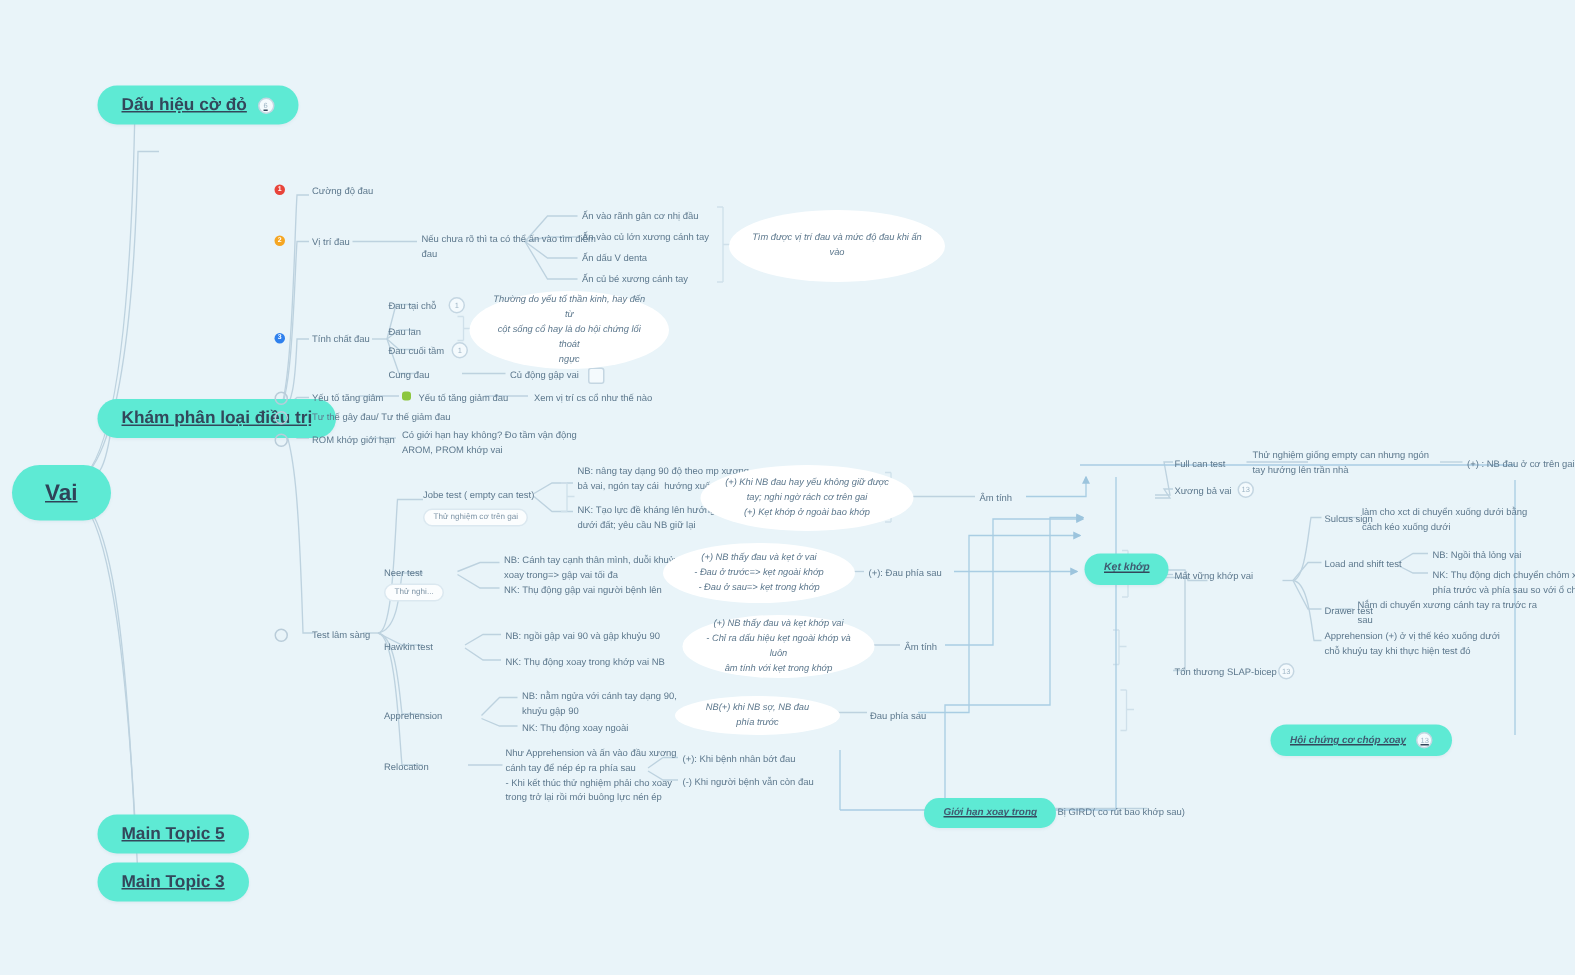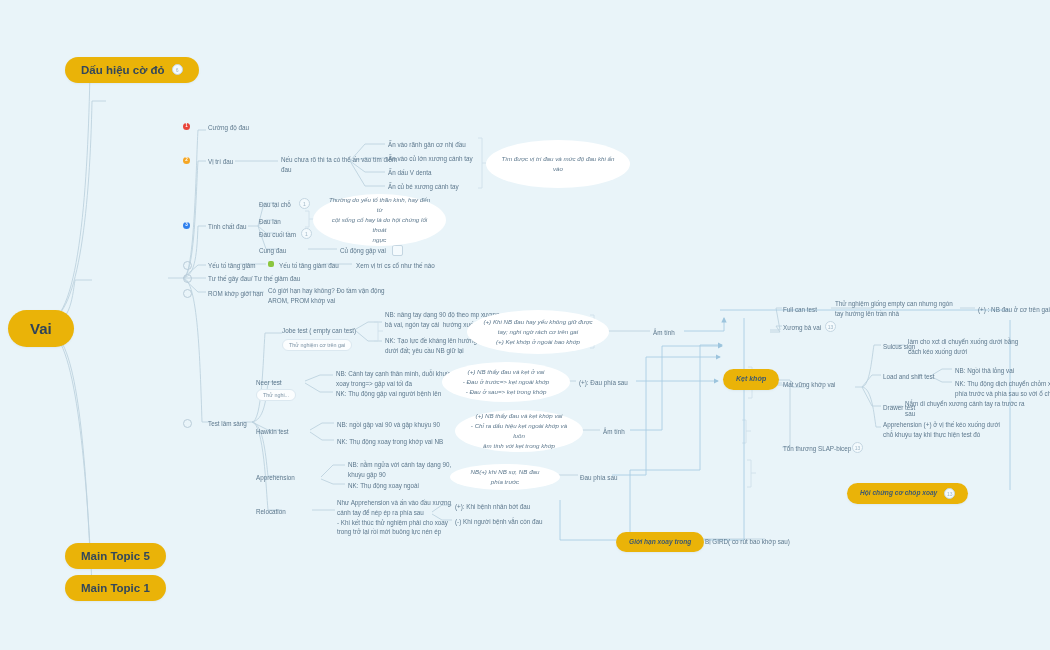--- a/index.html
+++ b/index.html
@@ -10,27 +10,27 @@
     color:#4a6377;
     position:relative;
   }
   #canvas{position:absolute;inset:0;width:1050px;height:650px;}
   svg.links{position:absolute;left:0;top:0;width:1050px;height:650px;pointer-events:none;}
 
   .node{position:absolute;box-sizing:border-box;}
 
   
   .pill{
-    background:#eab308;border-radius:24px;
+    background:#5eead4;border-radius:24px;
     padding:7px 16px;
     font-weight:bold;
     color:#33475b;
     white-space:nowrap;
     box-shadow:0 1px 2px rgba(120,150,170,.10);
-    display:flex;align-items:flex-start;
+    display:flex;align-items:flex-end;text-decoration:underline;
   }
   .pill.root{font-size:15px;padding:10px 22px;border-radius:30px;color:#2f4358;}
   .pill.main{font-size:11.5px;}
   .pill.small{font-size:8.5px;padding:5px 13px;border-radius:18px;}
 
   
   .txt{
     position:absolute;font-size:6.3px;line-height:1.55;
     color:#5d788d;white-space:pre;
   }
@@ -199,27 +199,30 @@
   <div class="node pill root" style="left:8px;top:310px;">
     <span>Vai</span>
   </div>
 
   <div class="node pill main" style="left:65px;top:57px;">
     <span>Dấu hiệu cờ đỏ</span>
     <span class="badge">6</span>
   </div>
 
 
+  <div class="node pill main" style="left:65px;top:266px;">
+    <span>Khám phân loại điều trị</span>
+  </div>
 
   <div class="node pill main" style="left:65px;top:543px;">
     <span>Main Topic 5</span>
   </div>
 
   <div class="node pill main" style="left:65px;top:575px;">
-    <span>Main Topic 1</span>
+    <span>Main Topic 3</span>
   </div>
 
   <div class="bullet" style="left:183px;top:123px;background:#e8443a;">
       <span>1</span>
     </div>
   <div class="txt" style="left:208px;top:123px;">Cường độ đau</div>
 
   <div class="bullet" style="left:183px;top:157px;background:#f5a623;">
       <span>2</span>
     </div>

